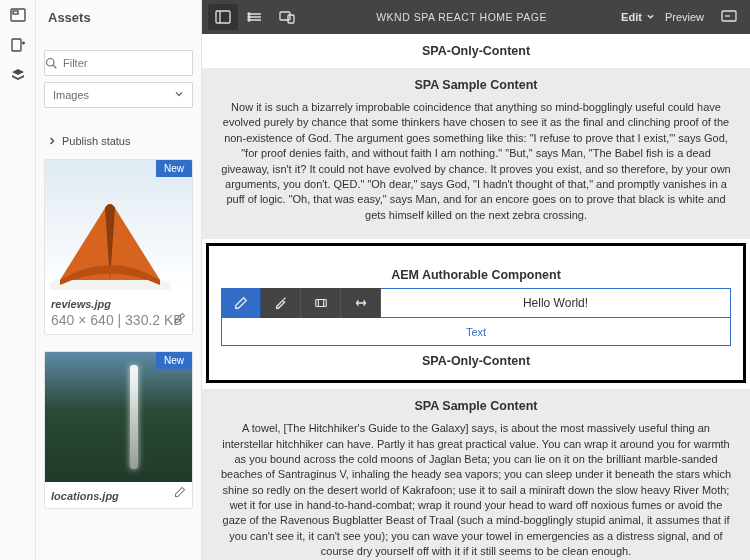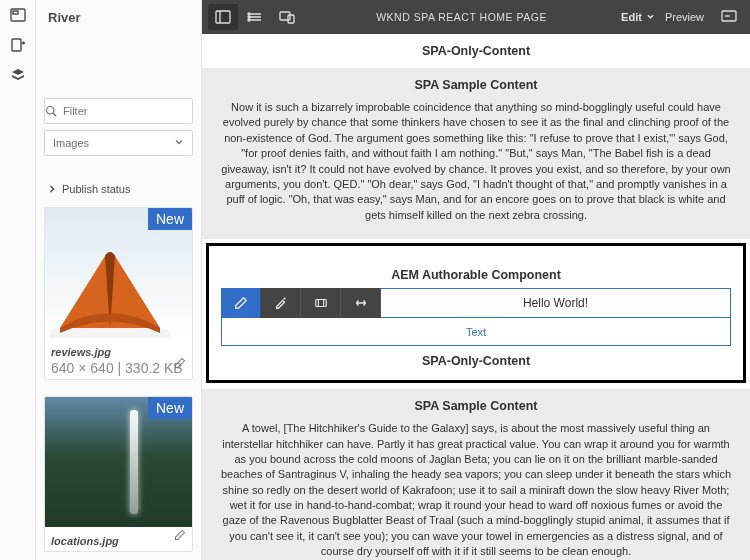--- a/index.html
+++ b/index.html
@@ -2,31 +2,31 @@
 <html><head>
 <meta charset="utf-8">
 <style>
 * { box-sizing: border-box; margin: 0; padding: 0; font-family: -apple-system, BlinkMacSystemFont, "Segoe UI", Arial, sans-serif; }
 html, body { width: 750px; height: 560px; overflow: hidden; background: #fff; }
 .app { display: flex; width: 100%; height: 100%; }
 .leftbar { width: 36px; background: #fafafa; border-right: 1px solid #e6e6e6; padding-top: 6px; display: flex; flex-direction: column; align-items: center; gap: 12px; }
 .leftbar .ic { width: 18px; height: 18px; display: flex; align-items: center; justify-content: center; color: #4b4b4b; cursor: pointer; }
 .assets { width: 166px; background: #fafafa; border-right: 1px solid #e6e6e6; display: flex; flex-direction: column; overflow-y: auto; }
 .assets-header { font-size: 13px; font-weight: 600; color: #4b4b4b; padding: 10px 12px 8px; }
-.filters { padding: 17px 8px; display: flex; flex-direction: column; gap: 6px; margin-top: 48px; }
+.filters { padding: 17px 8px; display: flex; flex-direction: column; gap: 6px; }
 .field { display: flex; align-items: center; background: #fff; border: 1px solid #d5d5d5; border-radius: 2px; height: 26px; }
 .field input { border: none; outline: none; font-size: 11px; padding: 0 6px; flex: 1; background: transparent; color: #333; }
 .field .lead { width: 22px; display: flex; align-items: center; justify-content: center; color: #6e6e6e; }
 .field-row { display: flex; gap: 6px; }
 .field-row .field { flex: 1; }
 .select-like { display: flex; align-items: center; justify-content: space-between; background: #fff; border: 1px solid #d5d5d5; border-radius: 2px; height: 26px; padding: 0 8px; font-size: 11px; color: #6e6e6e; cursor: pointer; }
 .publish { display: flex; align-items: center; gap: 6px; font-size: 11px; color: #4b4b4b; padding: 10px 12px 4px; cursor: pointer; }
 .card { margin: 8px; background: #fff; border: 1px solid #e3e3e3; border-radius: 2px; overflow: hidden; position: relative; }
 .card .thumb { position: relative; height: 130px; overflow: hidden; }
-.badge { position: absolute; top: 0; right: 0; background: #326ec8; color: #fff; font-size: 14px; padding: 3px 8px; }
+.badge { position: absolute; top: 0; right: 0; background: #326ec8; color: #fff; font-size: 10px; padding: 3px 8px; }
 .card .meta { padding: 8px 6px 6px; }
 .card .fname { font-size: 11px; color: #4b4b4b; font-weight: 600; font-style: italic; }
 .card .sub { font-size: 14px; color: #8a8a8a; margin-top: 2px; }
 .card .pencil { position: absolute; right: 6px; bottom: 6px; color: #707070; cursor: pointer; }
 .main { flex: 1; display: flex; flex-direction: column; background: #fff; overflow: hidden; }
 .toolbar { height: 34px; background: #444; display: flex; align-items: center; color: #e0e0e0; font-size: 11px; padding: 0 6px; }
 .toolbar .tb-left { display: flex; gap: 2px; }
 .toolbar .tb-btn { width: 30px; height: 26px; display: flex; align-items: center; justify-content: center; cursor: pointer; border-radius: 2px; }
 .toolbar .tb-btn.active { background: #333; }
 .toolbar .tb-title { flex: 1; text-align: center; letter-spacing: 0.5px; color: #ddd; font-size: 10.5px; }
@@ -70,21 +70,21 @@
         </svg>
     </div>
     <div class="ic">
       <svg width="16" height="16" viewBox="0 0 16 16" fill="currentColor">
           <path d="M8 2l6 3-6 3-6-3 6-3zm-6 6l6 3 6-3v2l-6 3-6-3V8z"></path>
         </svg>
     </div>
   </div>
 
   <div class="assets">
-    <div class="assets-header">River</div>
+    <div class="assets-header">Assets</div>
     <div class="filters">
       <div class="field">
         <span class="lead">
           <svg width="12" height="12" viewBox="0 0 16 16" fill="none" stroke="currentColor" stroke-width="1.6">
               <circle cx="7" cy="7" r="5"></circle>
               <path d="M11 11l4 4"></path>
             </svg>
         </span>
         <input placeholder="Filter" style="">
 

